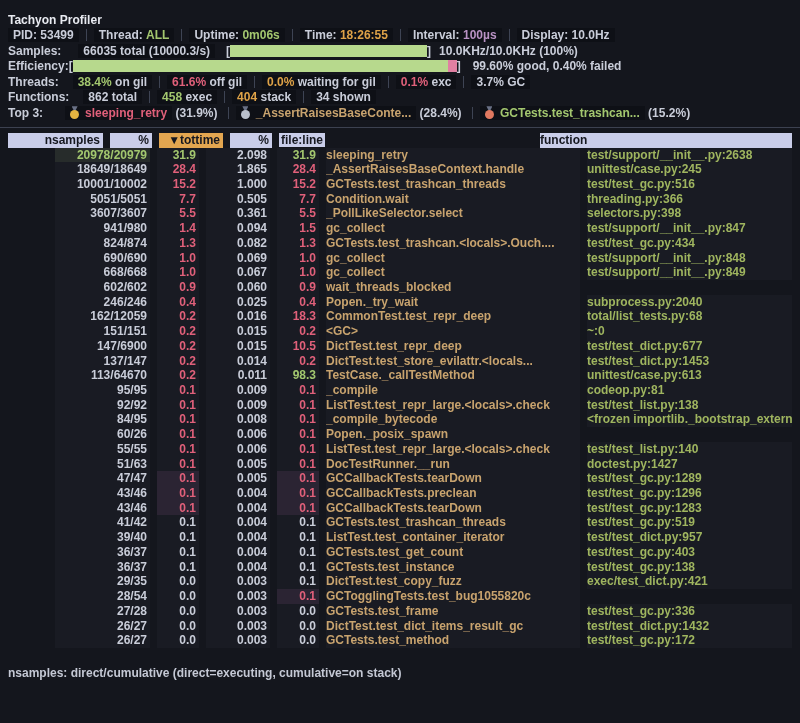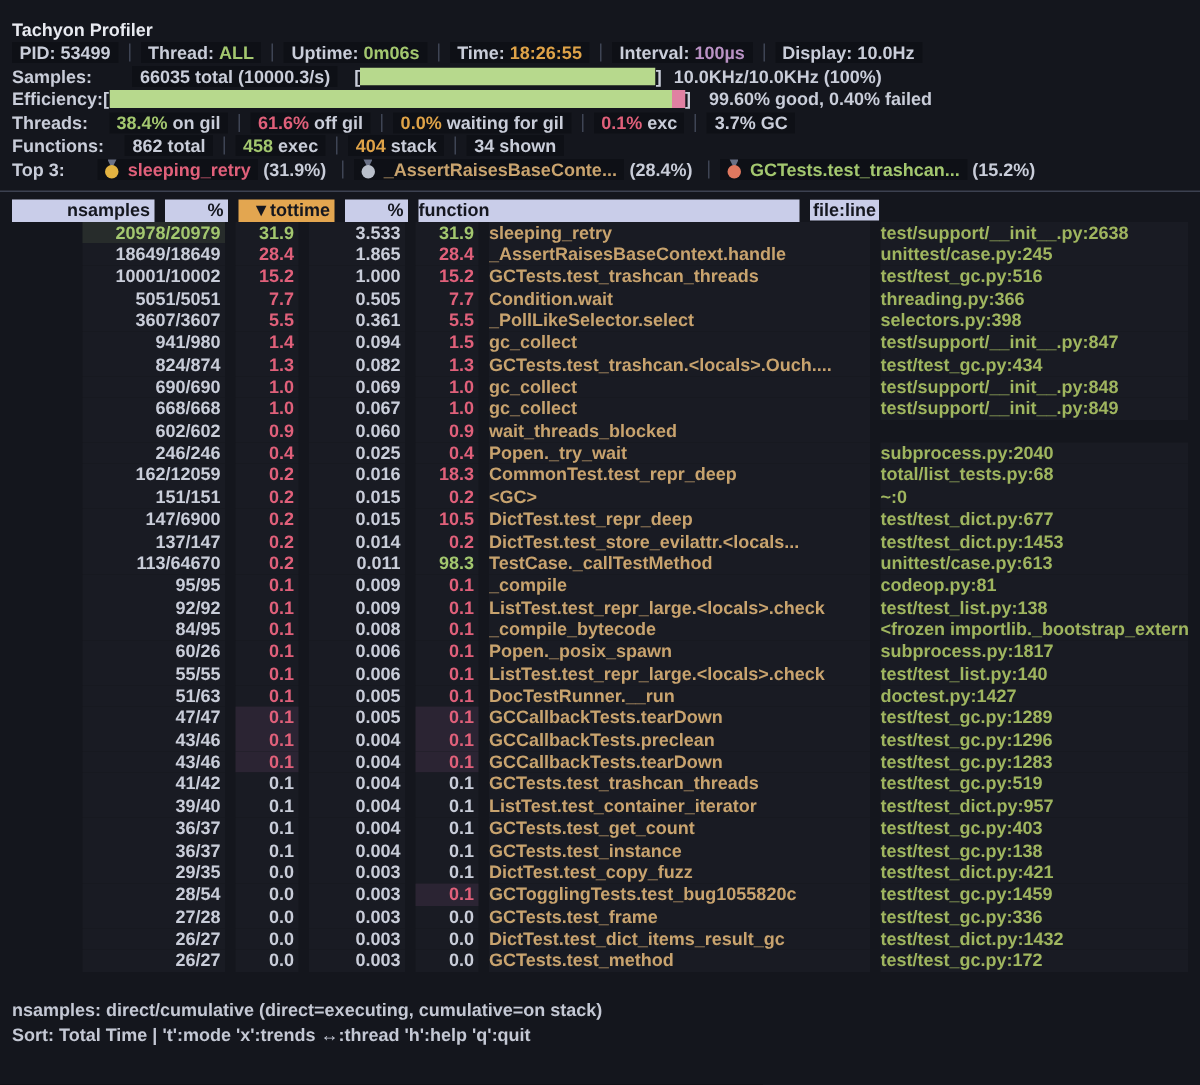--- a/index.html
+++ b/index.html
@@ -49,21 +49,21 @@
 <body>
 
 <div class="term">
 
   <div class="line title">Tachyon Profiler</div>
 
   <div class="line"><span class="seg"><span class="lbl">PID: </span><span class="c-d">53499</span></span><span class="pipe"></span><span class="seg"><span class="lbl">Thread: </span><span class="c-g">ALL</span></span><span class="pipe"></span><span class="seg"><span class="lbl">Uptime: </span><span class="c-g">0m06s</span></span><span class="pipe"></span><span class="seg"><span class="lbl">Time: </span><span class="c-o">18:26:55</span></span><span class="pipe"></span><span class="seg"><span class="lbl">Interval: </span><span class="c-p">100µs</span></span><span class="pipe"></span><span class="seg"><span class="lbl">Display: </span><span class="c-d">10.0Hz</span></span></div>
 
   <div class="line">
     <span class="lbl">Samples:</span>
-    <span class="seg" style="margin-left:27px">66035 total (10000.3/s)</span>
+    <span class="seg" style="margin-left:17px">66035 total (10000.3/s)</span>
     <span class="bracket" style="margin-left:11px">[</span>
     <span class="bar samples-bar"><span class="ok" style="width:100%"></span></span>
     <span class="bracket">]</span>
     <span style="margin-left:8px">10.0KHz/10.0KHz (100%)</span>
   </div>
 
   <div class="line">
     <span class="lbl">Efficiency:</span>
     <span class="bracket">[</span>
     <span class="bar eff-bar"><span class="ok" style="width:375px"></span><span class="fail" style="width:9px"></span></span>
@@ -86,28 +86,28 @@
     <span style="display:inline-flex;align-items:center;margin-left:22px"><span class="seg"><span class="medal" style="width: 9px; height: 13px; position: relative; margin-right: 6px; display: inline-block; flex: 0 0 auto;"><span style="position: absolute; top: 0px; left: 1.5px; width: 6px; height: 6px; background: rgb(106, 113, 134); clip-path: polygon(0px 0px, 100% 0px, 50% 100%);"></span><span style="position: absolute; bottom: 0px; left: 0px; width: 9px; height: 9px; border-radius: 50%; background: rgb(227, 179, 65);"></span></span><span class="c-r">sleeping_retry</span></span><span> (31.9%) </span><span class="pipe"></span><span class="seg"><span class="medal" style="width: 9px; height: 13px; position: relative; margin-right: 6px; display: inline-block; flex: 0 0 auto;"><span style="position: absolute; top: 0px; left: 1.5px; width: 6px; height: 6px; background: rgb(106, 113, 134); clip-path: polygon(0px 0px, 100% 0px, 50% 100%);"></span><span style="position: absolute; bottom: 0px; left: 0px; width: 9px; height: 9px; border-radius: 50%; background: rgb(185, 191, 202);"></span></span><span class="c-t">_AssertRaisesBaseConte...</span></span><span> (28.4%) </span><span class="pipe"></span><span class="seg"><span class="medal" style="width: 9px; height: 13px; position: relative; margin-right: 6px; display: inline-block; flex: 0 0 auto;"><span style="position: absolute; top: 0px; left: 1.5px; width: 6px; height: 6px; background: rgb(106, 113, 134); clip-path: polygon(0px 0px, 100% 0px, 50% 100%);"></span><span style="position: absolute; bottom: 0px; left: 0px; width: 9px; height: 9px; border-radius: 50%; background: rgb(224, 120, 95);"></span></span><span class="c-g">GCTests.test_trashcan...</span></span><span> (15.2%) </span></span>
   </div>
 
   <div class="rule"></div>
 
   <div class="thead">
       <span class="th num">nsamples</span>
       <span class="th num">%</span>
       <span class="th sorted num">▼tottime</span>
       <span class="th num">%</span>
+      <span class="th file-h"><span>file:line</span></span>
       <span class="th">function</span>
-      <span class="th file-h"><span>file:line</span></span>
     </div>
   <div>
       <div class="trow">
         <span class="td num c-g hl-g">20978/20979</span>
         <span class="td num c-g">31.9</span>
-        <span class="td num c-d">3.533</span>
+        <span class="td num c-d">2.098</span>
         <span class="td num c-g">31.9</span>
         <span class="td c-t">sleeping_retry</span>
         <span class="td c-f">test/support/__init__.py:2638</span>
       </div>
       <div class="trow">
         <span class="td num c-d">18649/18649</span>
         <span class="td num c-r">28.4</span>
         <span class="td num c-d">1.865</span>
         <span class="td num c-r">28.4</span>
         <span class="td c-t">_AssertRaisesBaseContext.handle</span>
@@ -247,21 +247,20 @@
         <span class="td num c-r">0.1</span>
         <span class="td c-t">_compile_bytecode</span>
         <span class="td c-f">&lt;frozen importlib._bootstrap_external</span>
       </div>
       <div class="trow">
         <span class="td num c-d">60/26</span>
         <span class="td num c-r">0.1</span>
         <span class="td num c-d">0.006</span>
         <span class="td num c-r">0.1</span>
         <span class="td c-t">Popen._posix_spawn</span>
-        <span class="td c-f">subprocess.py:1817</span>
       </div>
       <div class="trow">
         <span class="td num c-d">55/55</span>
         <span class="td num c-r">0.1</span>
         <span class="td num c-d">0.006</span>
         <span class="td num c-r">0.1</span>
         <span class="td c-t">ListTest.test_repr_large.&lt;locals&gt;.check</span>
         <span class="td c-f">test/test_list.py:140</span>
       </div>
       <div class="trow">
@@ -327,29 +326,28 @@
         <span class="td num c-d">0.1</span>
         <span class="td c-t">GCTests.test_instance</span>
         <span class="td c-f">test/test_gc.py:138</span>
       </div>
       <div class="trow">
         <span class="td num c-d">29/35</span>
         <span class="td num c-d">0.0</span>
         <span class="td num c-d">0.003</span>
         <span class="td num c-d">0.1</span>
         <span class="td c-t">DictTest.test_copy_fuzz</span>
-        <span class="td c-f">test/test_dict.py:421</span>
+        <span class="td c-f">exec/test_dict.py:421</span>
       </div>
       <div class="trow">
         <span class="td num c-d">28/54</span>
         <span class="td num c-d">0.0</span>
         <span class="td num c-d">0.003</span>
         <span class="td num c-r hl">0.1</span>
         <span class="td c-t">GCTogglingTests.test_bug1055820c</span>
-        <span class="td c-f">test/test_gc.py:1459</span>
       </div>
       <div class="trow">
         <span class="td num c-d">27/28</span>
         <span class="td num c-d">0.0</span>
         <span class="td num c-d">0.003</span>
         <span class="td num c-d">0.0</span>
         <span class="td c-t">GCTests.test_frame</span>
         <span class="td c-f">test/test_gc.py:336</span>
       </div>
       <div class="trow">
@@ -365,16 +363,15 @@
         <span class="td num c-d">0.0</span>
         <span class="td num c-d">0.003</span>
         <span class="td num c-d">0.0</span>
         <span class="td c-t">GCTests.test_method</span>
         <span class="td c-f">test/test_gc.py:172</span>
       </div>
     </div>
 
   <div class="footer">
     <div class="line">nsamples: direct/cumulative (direct=executing, cumulative=on stack)</div>
-    <div class="line">Sort: Total Time | 't':mode 'x':trends ↔:thread 'h':help 'q':quit</div>
   </div>
 
 </div>
 
 </body></html>

